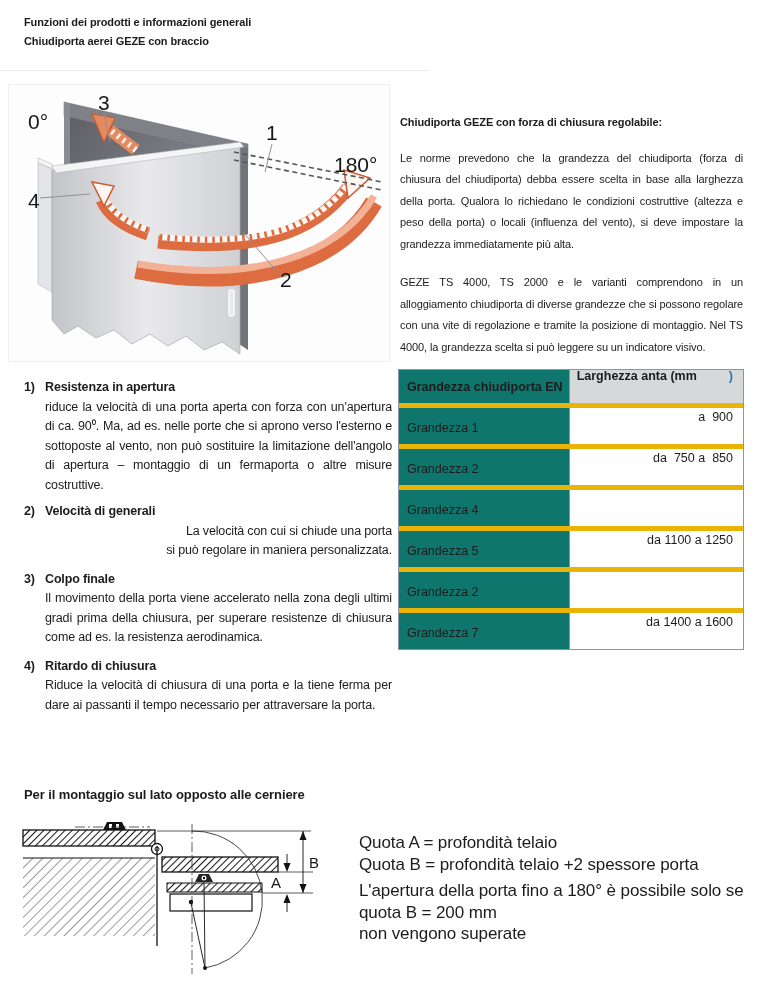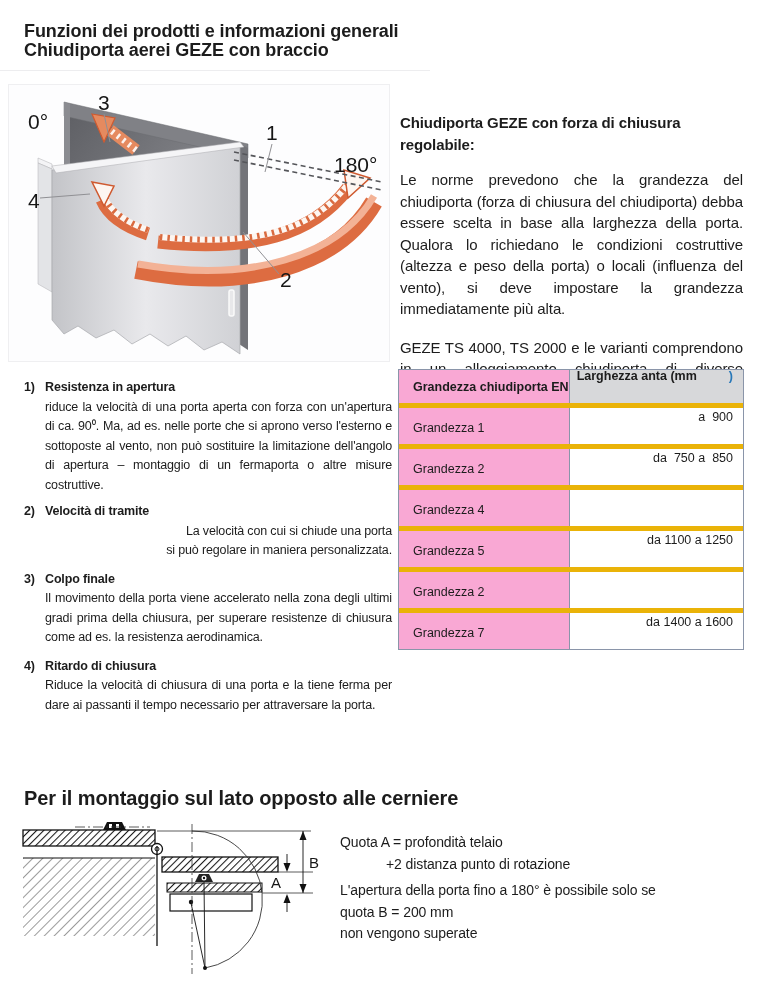--- a/index.html
+++ b/index.html
@@ -3,57 +3,57 @@
 <meta charset="utf-8">
 <style>
   html,body{margin:0;padding:0;}
   body{
     width:761px;height:1000px;position:relative;background:#ffffff;
     font-family:"Liberation Sans",sans-serif;color:#1c1c1c;overflow:hidden;
   }
   .abs{position:absolute;}
 
   
-  #title{left:24px;top:22px;font-size:18px;font-weight:bold;line-height:19px;letter-spacing:-0.1px;}
+  #title{left:24px;top:13px;font-size:11px;font-weight:bold;line-height:19px;letter-spacing:-0.1px;}
   #title-rule{left:0;top:70px;width:430px;height:1px;background:#ededef;}
 
   
   #door-diagram{left:8px;top:84px;width:382px;height:278px;}
 
   
-  #intro{left:400px;top:112px;width:343px;font-size:15px;line-height:21.5px;}
+  #intro{left:400px;top:112px;width:343px;font-size:11px;line-height:21.5px;}
   #intro .head{font-weight:bold;margin-bottom:14px;letter-spacing:-0.1px;}
   #intro p{margin:0 0 17px 0;text-align:justify;letter-spacing:-0.1px;}
 
   
   #size-table{left:398px;top:369px;width:344px;border:1px solid #8a95a9;font-size:12.5px;}
   .trow{display:flex;height:36px;border-top:5px solid #eab308;}
   .trow.head{height:33px;border-top:none;font-weight:bold;}
-  .tc1{width:171px;background:#f9a8d4;border-right:1px solid #8a95a9;
-       display:flex;align-items:flex-end;padding:0 0 9px 14px;box-sizing:border-box;}
+  .tc1{width:171px;background:#0f766e;border-right:1px solid #8a95a9;
+       display:flex;align-items:flex-end;padding:0 0 9px 8px;box-sizing:border-box;}
   .tc2{flex:1;background:#ffffff;display:flex;align-items:flex-end;justify-content:flex-end;
        padding:0 10px 20px 0;box-sizing:border-box;gap:32px;}
   .trow.head .tc2{background:#d7d8da;}
   .range{white-space:pre;}
   .blue{color:#2878b8;}
 
   
   #sections{left:24px;top:378px;width:368px;font-size:12.5px;line-height:19.5px;letter-spacing:-0.15px;}
   .sect{display:flex;margin-bottom:7px;}
   .sect .num{width:21px;font-weight:bold;flex:none;}
   .sect .txt{flex:1;}
   .sect .stitle{font-weight:bold;}
   .sect .sbody{text-align:justify;}
   .sect .sbody.pre{white-space:pre-line;text-align:right;}
   .sect.gap2{margin-bottom:9px;}
 
   
-  #mount-heading{left:24px;top:787px;font-size:20px;font-weight:bold;letter-spacing:-0.1px;}
+  #mount-heading{left:24px;top:787px;font-size:13px;font-weight:bold;letter-spacing:-0.1px;}
   #mount-svg{left:15px;top:816px;width:330px;height:185px;}
-  #mount-text{left:340px;top:832px;width:398px;font-size:14px;line-height:21.5px;letter-spacing:-0.1px;}
+  #mount-text{left:359px;top:832px;width:398px;font-size:17px;line-height:21.5px;letter-spacing:-0.1px;}
   #mount-text .blk1{margin-bottom:5px;}
   #mount-text .indent{padding-left:46px;}
 
   svg text{font-family:"Liberation Sans",sans-serif;fill:#161616;}
 </style>
 </head>
 <body>
 
 <div class="abs" id="title">
   <div>Funzioni dei prodotti e informazioni generali</div>
@@ -165,21 +165,21 @@
   <div class="sect">
     <div class="num">1)</div>
     <div class="txt">
       <div class="stitle">Resistenza in apertura</div>
       <div class="sbody">riduce la velocità di una porta aperta con forza con un'apertura di ca. 90⁰. Ma, ad es. nelle porte che si aprono verso l'esterno e sottoposte al vento, non può sostituire la limitazione dell'angolo di apertura – montaggio di un fermaporta o altre misure costruttive.</div>
     </div>
   </div>
   <div class="sect gap2">
     <div class="num">2)</div>
     <div class="txt">
-      <div class="stitle">Velocità di tramite</div>
+      <div class="stitle">Velocità di generali</div>
       <div class="sbody pre">La velocità con cui si chiude una porta
 si può regolare in maniera personalizzata.</div>
     </div>
   </div>
   <div class="sect gap2">
     <div class="num">3)</div>
     <div class="txt">
       <div class="stitle">Colpo finale</div>
       <div class="sbody">Il movimento della porta viene accelerato nella zona degli ultimi gradi prima della chiusura, per superare resistenze di chiusura come ad es. la resistenza aerodinamica.</div>
     </div>
@@ -249,20 +249,20 @@
   <polygon points="272,56 268.5,47 275.5,47" fill="#111"></polygon>
   <path d="M 272 96 L 272 80" stroke="#111" stroke-width="0.9"></path>
   <polygon points="272,78 268.5,87 275.5,87" fill="#111"></polygon>
   <text x="256" y="72" font-size="15">A</text>
 </svg>
 </div>
 
 <div class="abs" id="mount-text">
   <div class="blk1">
     <div>Quota A = profondità telaio</div>
-    <div class="indent">+2 distanza punto di rotazione</div>
+    <div>Quota B = profondità telaio +2 spessore porta</div>
   </div>
   <div>
     <div>L'apertura della porta fino a 180° è possibile solo se</div>
     <div>quota B = 200 mm</div>
     <div>non vengono superate</div>
   </div>
 </div>
 
 </body></html>

